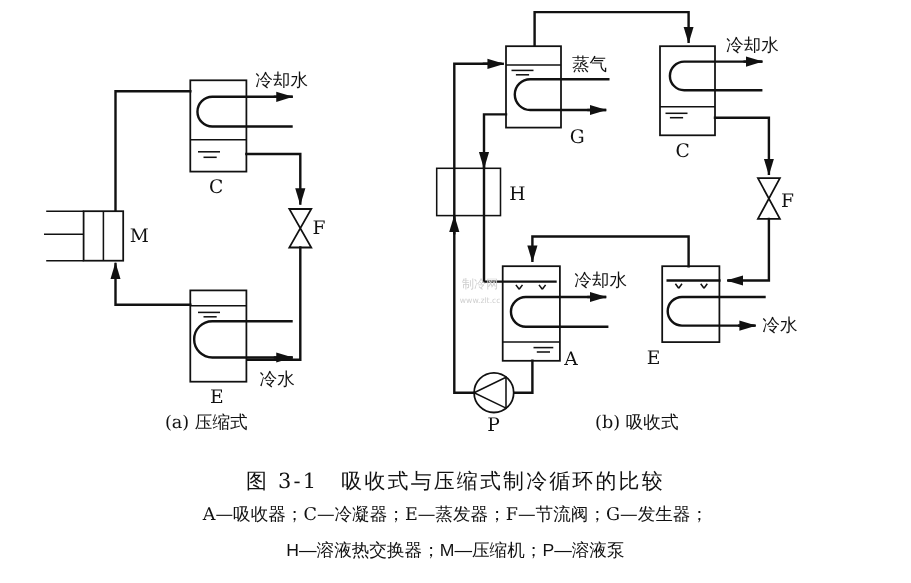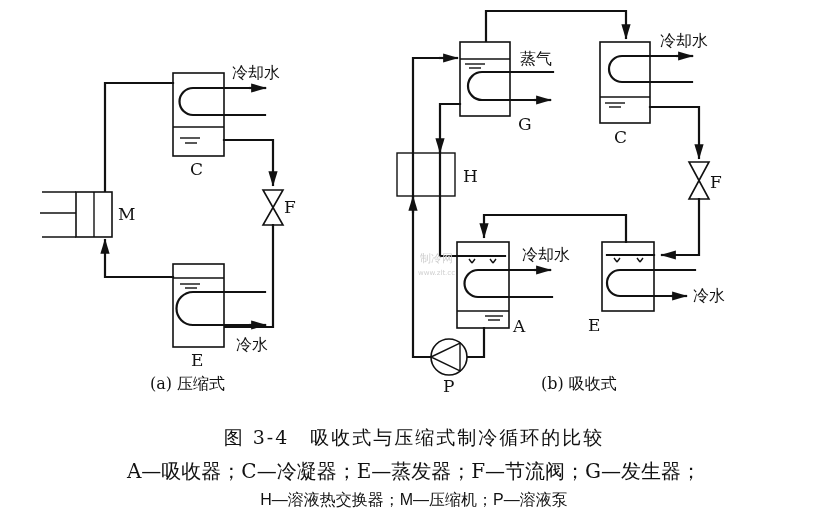--- a/index.html
+++ b/index.html
@@ -7,21 +7,21 @@
          font-family: "DejaVu Serif", serif; color: #111; }
   svg#diagram { position: absolute; left: 0; top: 0; width: 828px; height: 400px; }
   .ln { stroke: #111; stroke-width: 2.2; fill: none; stroke-linecap: square; }
   .ln-thin { stroke: #111; stroke-width: 1.4; fill: none; }
   .box { stroke: #111; stroke-width: 1.6; fill: #fff; }
   .lbl { font-family: "DejaVu Serif", serif; font-size: 17px; fill: #111; }
   .cn { font-family: "DejaVu Sans", sans-serif; font-size: 16px; fill: #111; }
   .sub { font-family: "DejaVu Serif", serif; font-size: 16px; fill: #111; }
   .caption { position: absolute; left: 0; width: 828px; text-align: center; white-space: nowrap; }
   #title { top: 425px; font-size: 19px; letter-spacing: 2px; font-family: "DejaVu Serif", serif; }
-  #legend1 { top: 458px; font-size: 20px; font-family: "DejaVu Serif", serif; }
+  #legend1 { top: 458px; font-size: 16px; font-family: "DejaVu Serif", serif; }
   #legend2 { top: 490px; font-size: 16px; font-family: Liberation Sans, sans-serif; }
   .wm { font-family: "DejaVu Sans", sans-serif; font-size: 11px; fill: #cfcfcf; }
 </style>
 </head>
 <body>
 
 <svg id="diagram" viewBox="0 0 828 400">
   <defs>
     <marker id="arr" viewBox="0 0 10 10" refX="9" refY="5" markerWidth="7" markerHeight="7" orient="auto">
       <path d="M0,2 L10,5 L0,8 z" fill="#111"></path>
@@ -160,15 +160,15 @@
     </g>
     <text class="lbl" x="443" y="392">P</text>
 
     <text class="sub" x="541" y="389">(b) 吸收式</text>
 
     <text class="wm" x="420" y="262">制冷网</text>
     <text class="wm" x="418" y="275" style="font-size:7px">www.zlt.cc</text>
   </g>
 </svg>
 
-<div class="caption" id="title">图 3-4　吸收式与压缩式制冷循环的比较</div>
+<div class="caption" id="title">图 3-1　吸收式与压缩式制冷循环的比较</div>
 <div class="caption" id="legend1">A—吸收器；C—冷凝器；E—蒸发器；F—节流阀；G—发生器；</div>
 <div class="caption" id="legend2">H—溶液热交换器；M—压缩机；P—溶液泵</div>
 
 </body></html>

